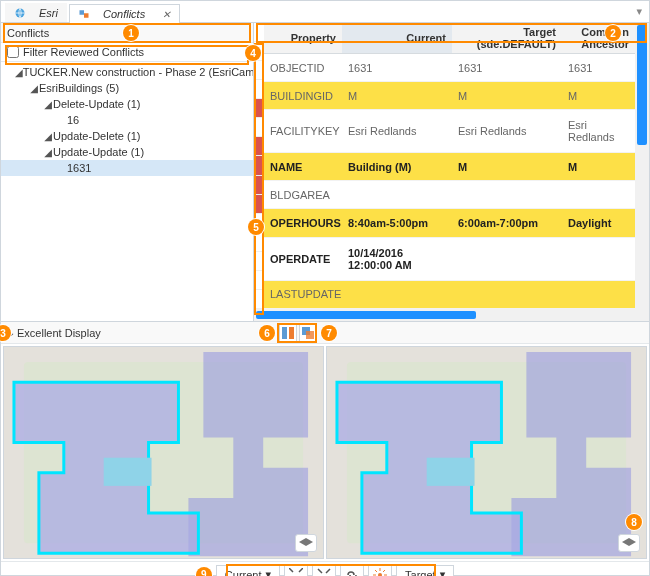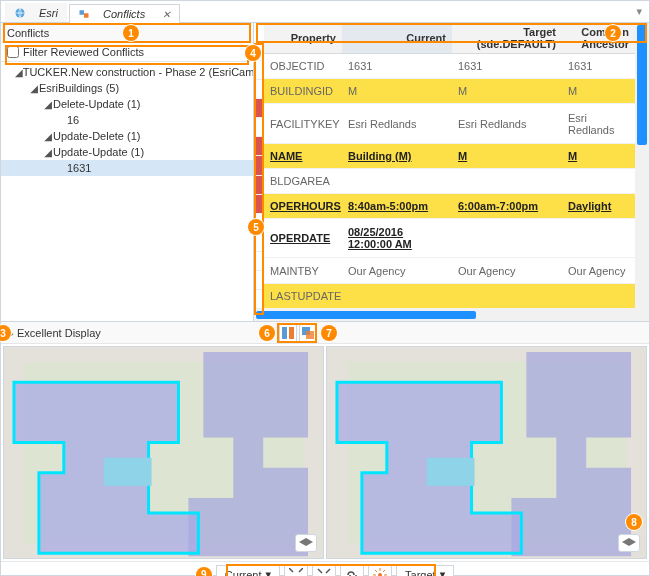--- a/index.html
+++ b/index.html
@@ -35,21 +35,21 @@
   
   .grid-panel { flex: 1; display: flex; flex-direction: column; position: relative; }
   .grid-wrap { flex: 1; overflow: hidden; display: flex; }
   .mark-col { width: 10px; display: flex; flex-direction: column; }
   .mk { height: 20px; border-bottom: 1px solid #eee; }
   .mk.red { background: #d9534f; }
   table.grid { flex: 1; border-collapse: collapse; width: 100%; table-layout: fixed; }
   table.grid th { background: #f3f3f3; text-align: right; padding: 3px 6px; font-weight: 600; font-size: 11px; border-bottom: 1px solid #d6dbdf; height: 20px; }
   table.grid td { padding: 3px 6px; height: 20px; font-size: 11px; color: #666; border-bottom: 1px solid #f2f2f2; }
   tr.alt td { background: #fde047; }
-  tr.bold td, td.bold { font-weight: 700; color: #222; text-decoration: underline; }
+  tr.bold td, td.bold { font-weight: 700; color: #222; }
   .thcur { background: #e3e9ef !important; }
   .vscroll { width: 14px; background: #f1f1f1; position: relative; }
   .vthumb { position: absolute; left: 2px; top: 2px; right: 2px; height: 120px; background: #1e90ff; border-radius: 2px; }
   .hscroll { height: 12px; background: #f1f1f1; position: relative; }
   .hthumb { position: absolute; top: 2px; left: 2px; height: 8px; width: 220px; background: #1e90ff; border-radius: 2px; }
 
   
   .cd-head { height: 22px; display: flex; align-items: center; background: #f9f9f9; border-bottom: 1px solid #e4e8eb; padding-left: 6px; position: relative; }
   .cd-head .disc { width: 10px; font-size: 10px; color: #555; }
   .cd-tools { position: absolute; left: 260px; top: 2px; display: flex; gap: 2px; }
@@ -217,29 +217,23 @@
                   <td></td>
                 </tr>
                 <tr class="alt bold">
                   <td class="bold">OPERHOURS</td>
                   <td>8:40am-5:00pm</td>
                   <td>6:00am-7:00pm</td>
                   <td>Daylight</td>
                 </tr>
                 <tr class="bold">
                   <td class="bold">OPERDATE</td>
-                  <td>08/25/2016 12:00:00 AM</td>
-                  <td></td>
-                  <td></td>
-                </tr>
-                <tr>
-                  <td>MAINTBY</td>
-                  <td>Our Agency</td>
-                  <td>Our Agency</td>
-                  <td>Our Agency</td>
+                  <td>10/14/2016 12:00:00 AM</td>
+                  <td></td>
+                  <td></td>
                 </tr>
                 <tr class="alt">
                   <td>LASTUPDATE</td>
                   <td></td>
                   <td></td>
                   <td></td>
                 </tr>
               </tbody>
           </table>
           <div class="vscroll">

